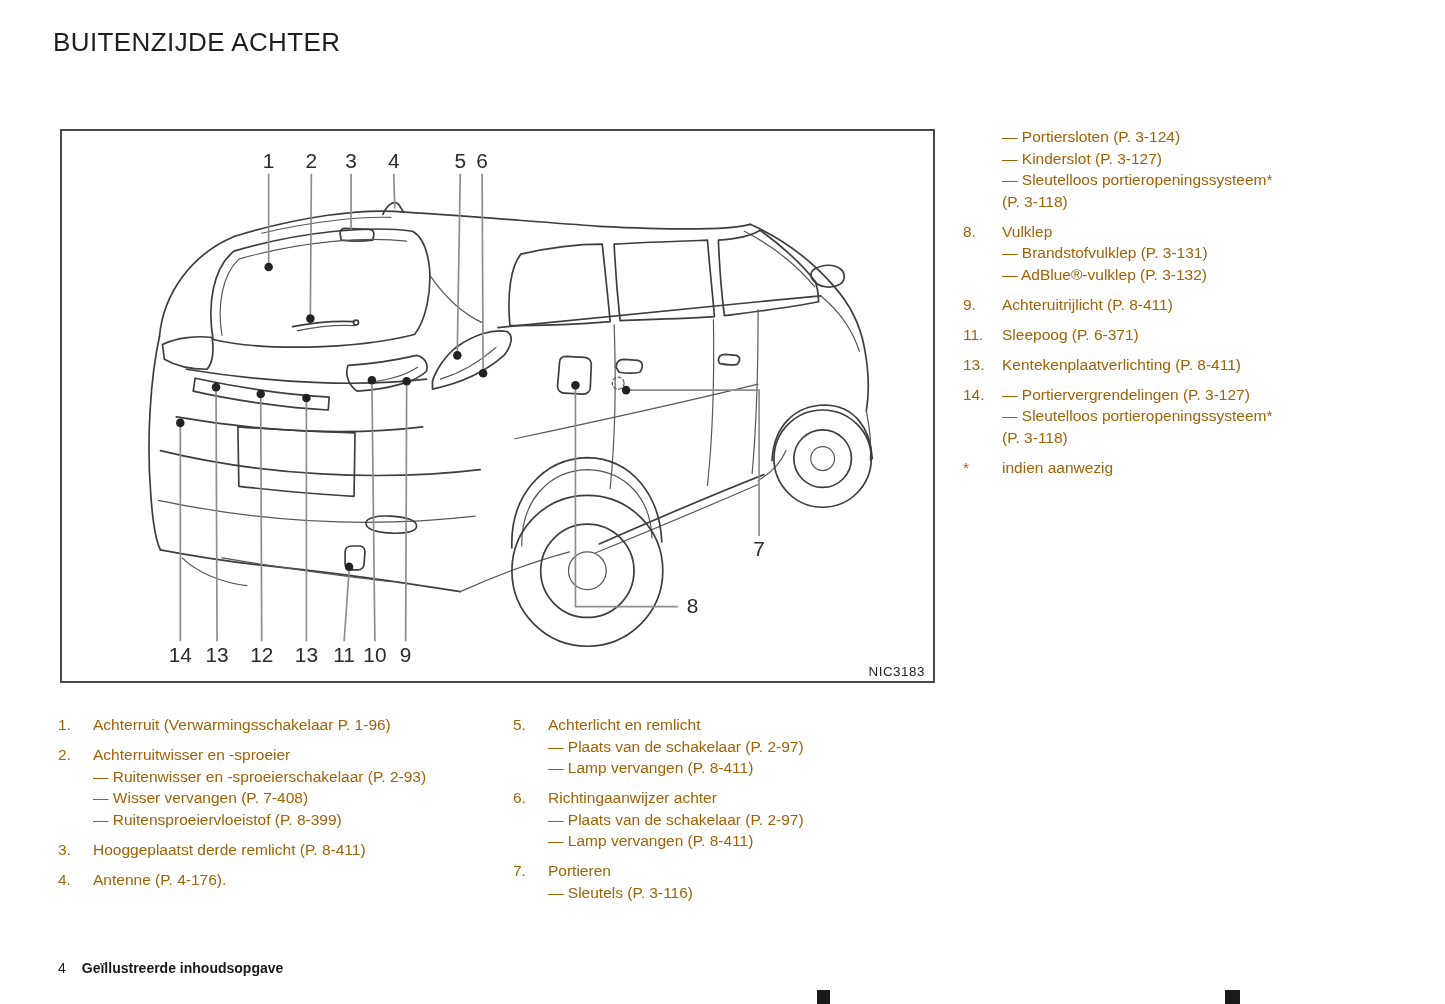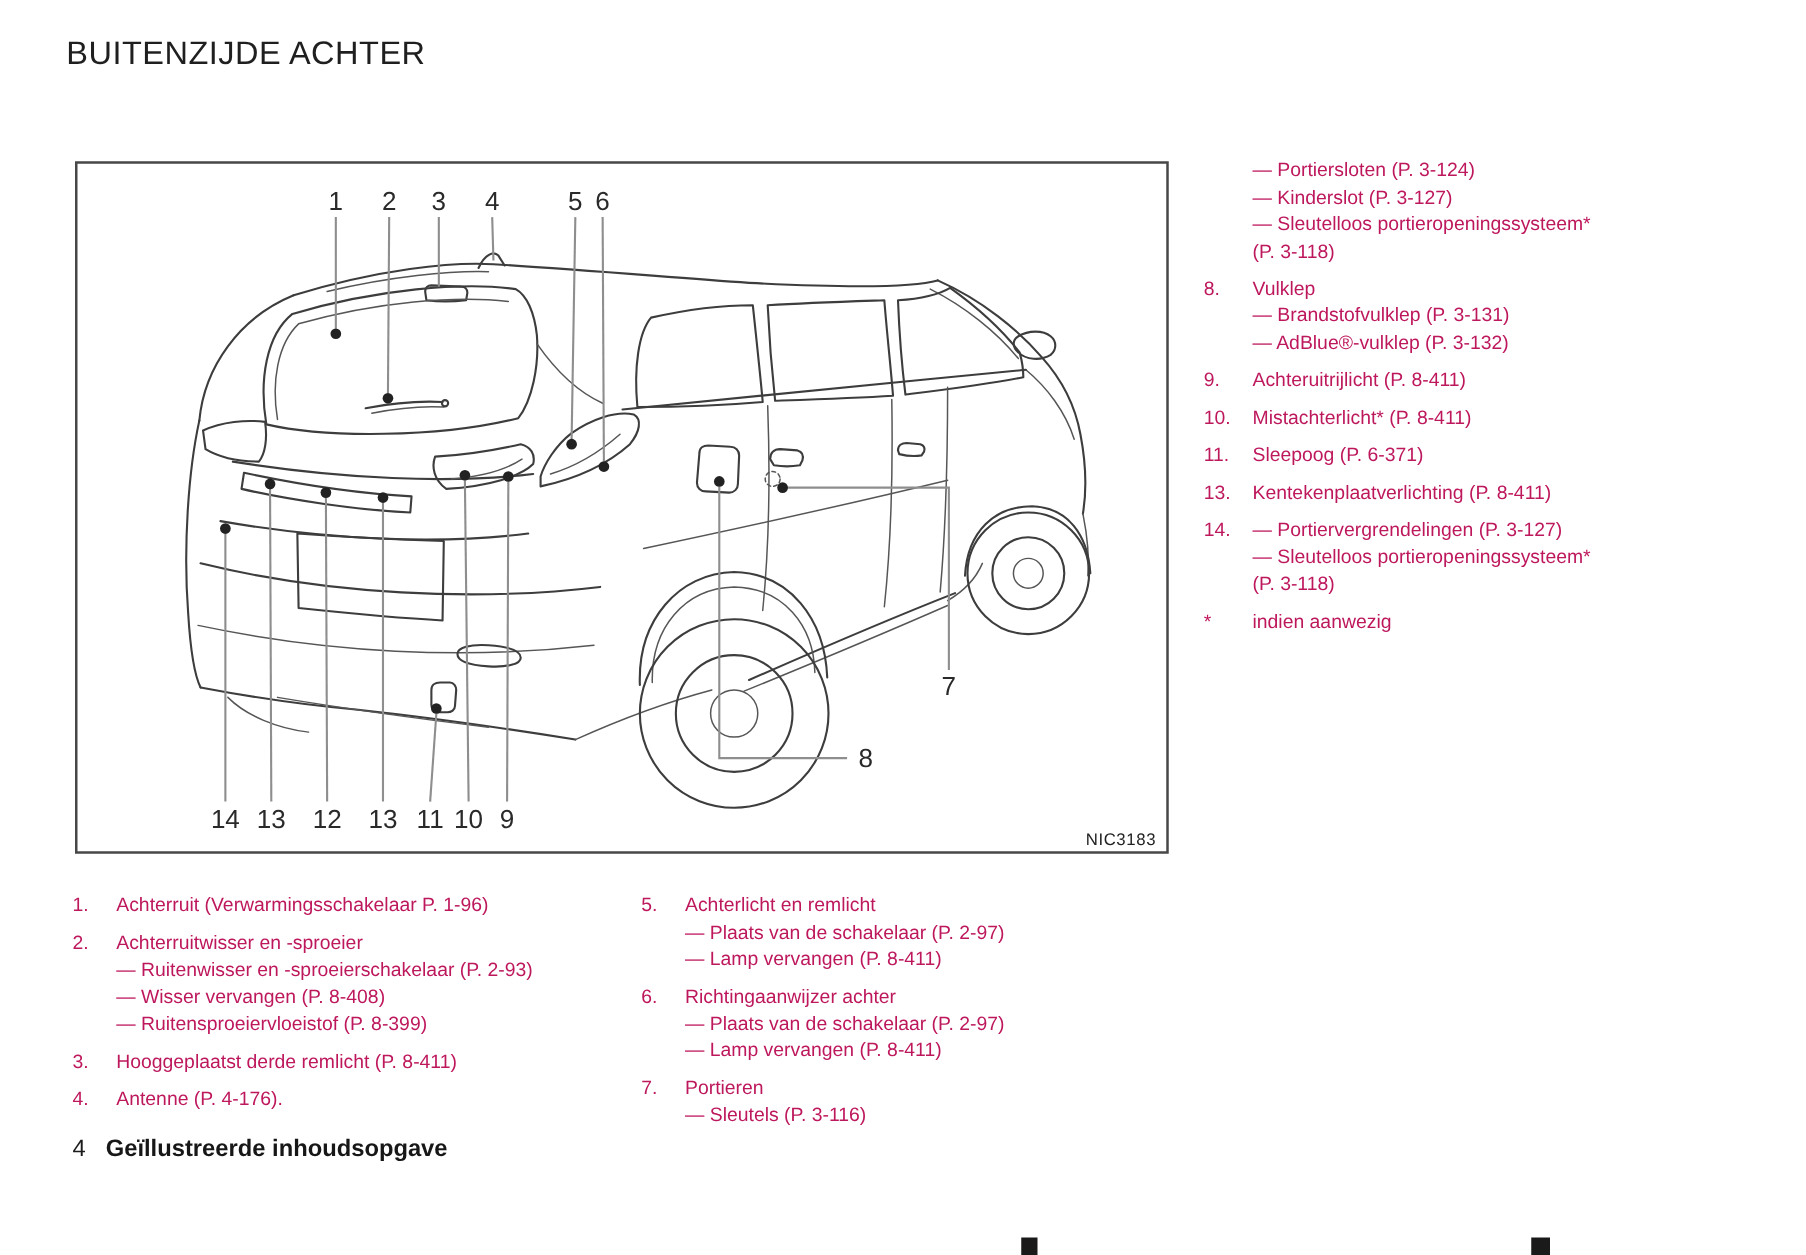--- a/index.html
+++ b/index.html
@@ -20,28 +20,28 @@
     position:absolute;left:60px;top:129px;width:875px;height:554px;
     border:2px solid #474747;box-sizing:border-box;background:#fff;
   }
   .figure-box svg{display:block;width:100%;height:100%;}
   .car path,.car circle,.car rect{fill:none;stroke:#3d3d3d;stroke-width:1.7;stroke-linecap:round;stroke-linejoin:round;}
   .car .thin{stroke-width:1.2;stroke:#565656;}
   .co-line{fill:none;stroke:#8e8e8e;stroke-width:1.7;}
   .co-dot{fill:#222222;stroke:none;}
   .co-num{font-family:"Liberation Sans","DejaVu Sans",sans-serif;font-size:21px;fill:#2a2a2a;}
   .fig-code{font-family:"Liberation Sans","DejaVu Sans",sans-serif;font-size:13.5px;fill:#222;letter-spacing:0.5px;}
-  .legend{position:absolute;font-size:15.5px;line-height:21.5px;color:#be185d;}
+  .legend{position:absolute;font-size:15.5px;line-height:21.5px;color:#a16207;}
   .legend .item{display:flex;margin-bottom:8.5px;}
   .legend .num{flex:0 0 35px;}
   .col-left{left:58px;top:714px;width:465px;}
   .col-middle{left:513px;top:714px;width:435px;}
   .col-right{left:963px;top:126px;width:470px;}
   .col-right .num{flex:0 0 39px;}
-  .footer{position:absolute;left:58px;top:908px;font-size:19px;line-height:24px;}
+  .footer{position:absolute;left:58px;top:956px;font-size:14px;line-height:24px;}
   .footer .pagenum{margin-right:16px;font-weight:400;}
   .footer .section{font-weight:700;color:#171717;}
   .mark{position:absolute;background:#1a1a1a;}
   .mark1{left:817px;top:990px;width:13px;height:14px;}
   .mark2{left:1225px;top:990px;width:15px;height:14px;}
 </style>
 </head>
 <body>
 
 <div class="page">
@@ -177,21 +177,21 @@
         <span class="num">1.</span>
         <div class="lines">
           <div class="line">Achterruit (Verwarmingsschakelaar P. 1-96)</div>
         </div>
       </div>
       <div class="item">
         <span class="num">2.</span>
         <div class="lines">
           <div class="line">Achterruitwisser en -sproeier</div>
           <div class="line">— Ruitenwisser en -sproeierschakelaar (P. 2-93)</div>
-          <div class="line">— Wisser vervangen (P. 8-408)</div>
+          <div class="line">— Wisser vervangen (P. 7-408)</div>
           <div class="line">— Ruitensproeiervloeistof (P. 8-399)</div>
         </div>
       </div>
       <div class="item">
         <span class="num">3.</span>
         <div class="lines">
           <div class="line">Hooggeplaatst derde remlicht (P. 8-411)</div>
         </div>
       </div>
       <div class="item">
@@ -244,26 +244,20 @@
           <div class="line">— AdBlue®-vulklep (P. 3-132)</div>
         </div>
       </div>
       <div class="item">
         <span class="num">9.</span>
         <div class="lines">
           <div class="line">Achteruitrijlicht (P. 8-411)</div>
         </div>
       </div>
       <div class="item">
-        <span class="num">10.</span>
-        <div class="lines">
-          <div class="line">Mistachterlicht* (P. 8-411)</div>
-        </div>
-      </div>
-      <div class="item">
         <span class="num">11.</span>
         <div class="lines">
           <div class="line">Sleepoog (P. 6-371)</div>
         </div>
       </div>
       <div class="item">
         <span class="num">13.</span>
         <div class="lines">
           <div class="line">Kentekenplaatverlichting (P. 8-411)</div>
         </div>

